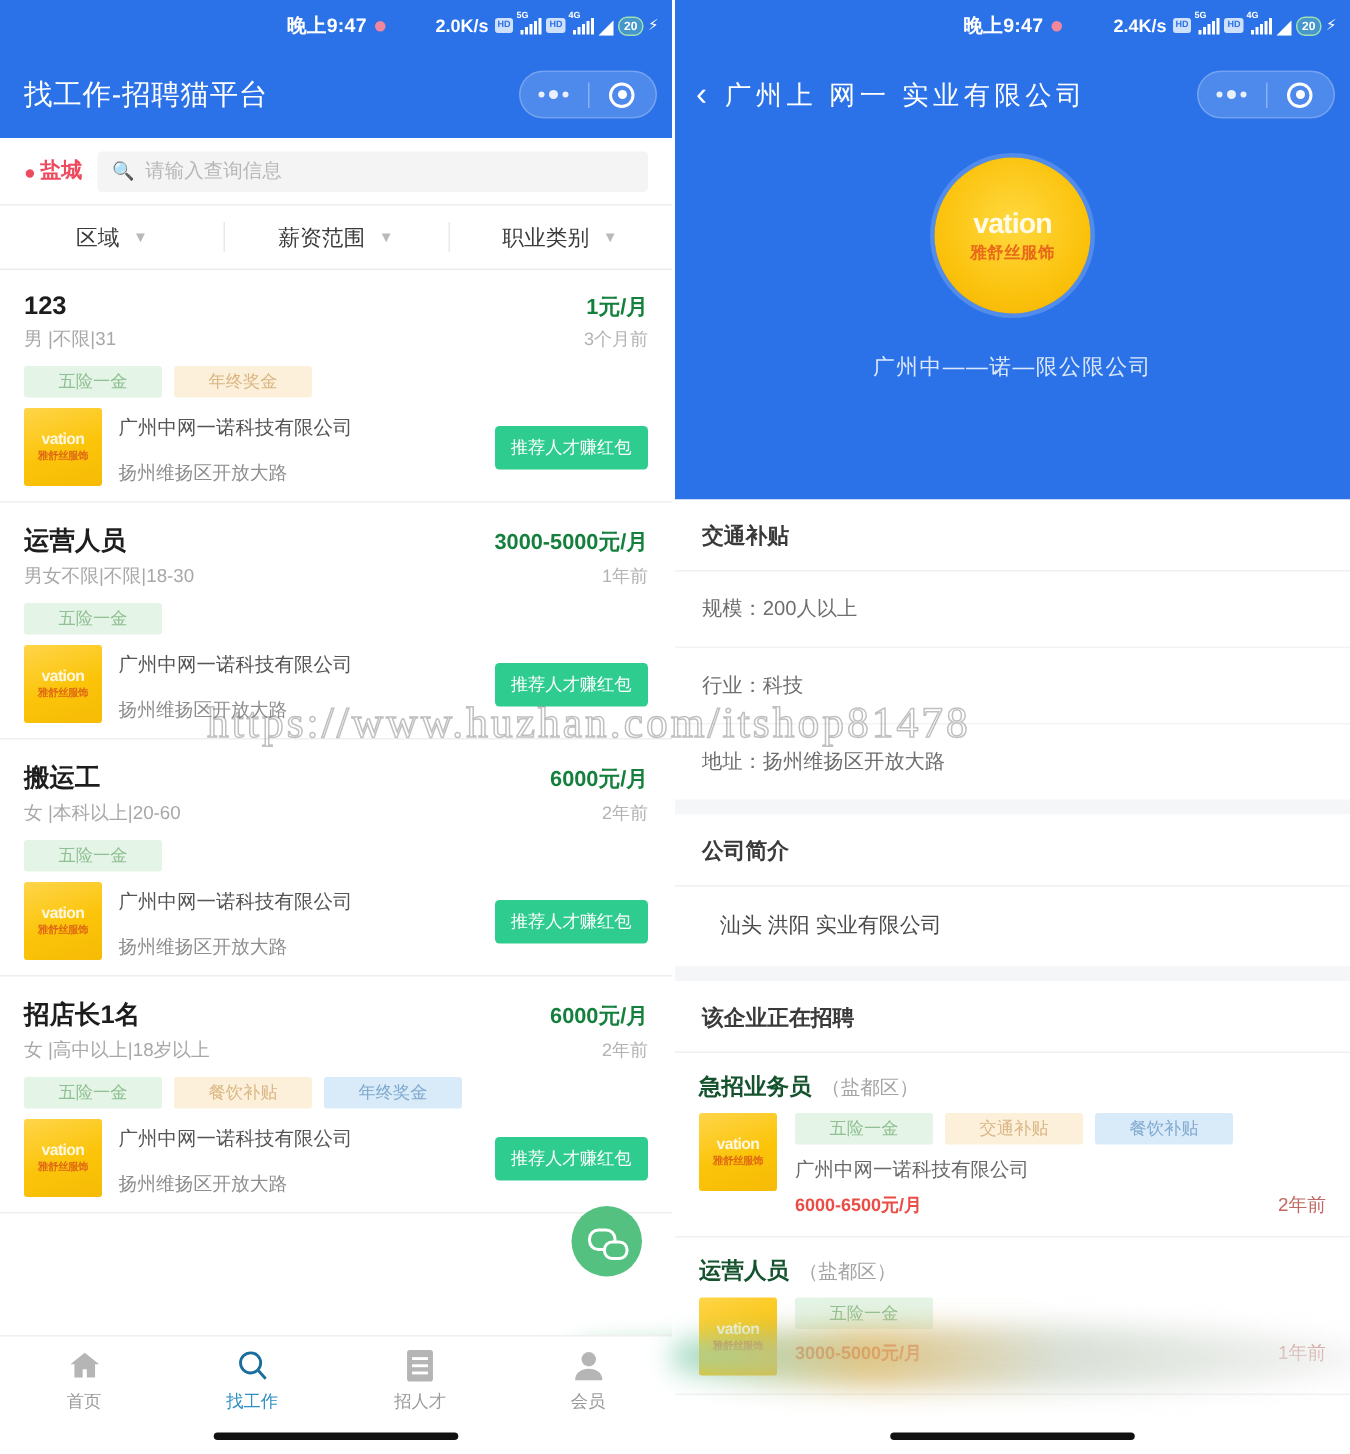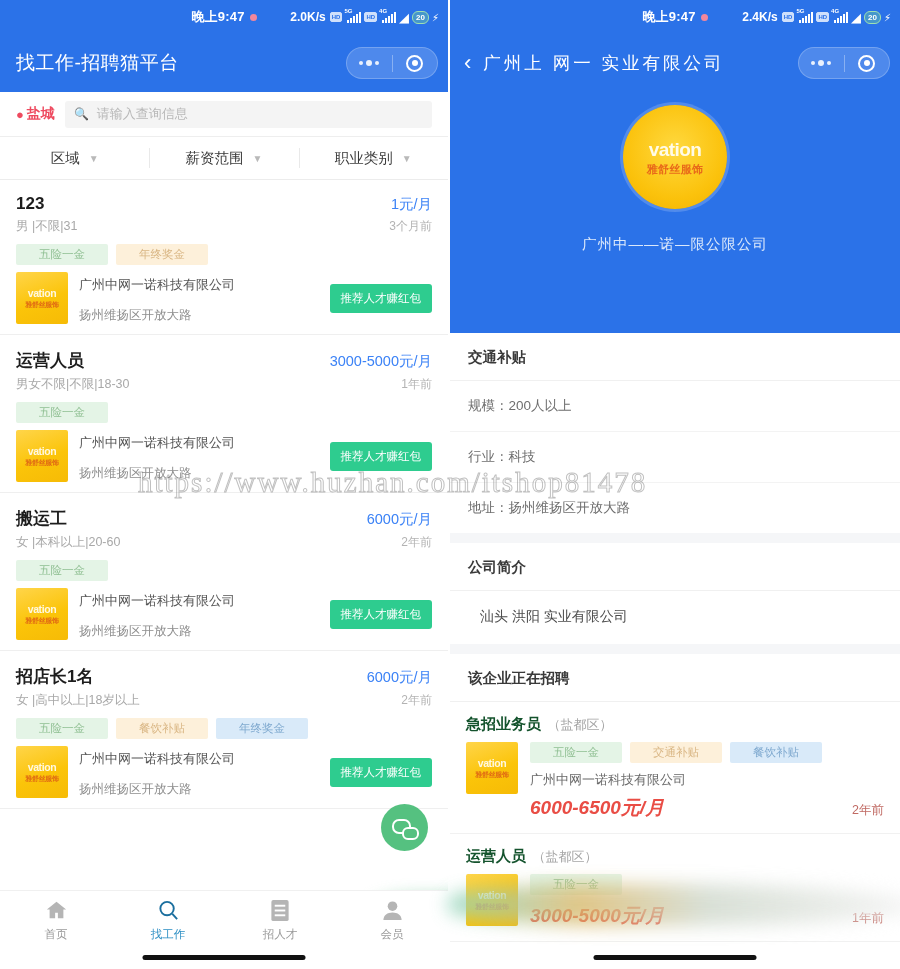--- a/index.html
+++ b/index.html
@@ -93,21 +93,21 @@
   .filter + .filter::before {
     content: ""; position: absolute; left: 0; top: 11px; bottom: 11px; width: 1px; background: #e9e9e9;
   }
   .chev { color: #b9b9b9; font-size: 10px; }
 
   
   .joblist { background: #fff; }
   .jobcard { padding: 14px 16px 10px 16px; border-bottom: 1px solid #efefef; position: relative; }
   .job-top { display: flex; justify-content: space-between; align-items: baseline; }
   .job-title { font-size: 17px; font-weight: bold; color: #1d1d1d; }
-  .job-salary { font-size: 14.5px; font-weight: normal; color: #3b82f6; }
+  .job-salary { font-size: 14.5px; font-weight: bold; color: #15803d; }
   .job-sub { display: flex; justify-content: space-between; align-items: baseline; margin-top: 4px; }
   .job-req { font-size: 12.5px; color: #a8a8a8; }
   .job-time { font-size: 12px; color: #b3b3b3; }
   .tags { display: flex; gap: 8px; margin-top: 9px; }
   .tag { font-size: 11.5px; padding: 3px 23px; border-radius: 2px; }
   .tag.green { background: #e4f4e6; color: #8fbf92; }
   .tag.orange { background: #fdf0da; color: #d9b684; }
   .tag.blue { background: #d9eaf9; color: #7fa9cf; }
   .job-bottom { display: flex; align-items: flex-start; margin-top: 7px; }
   .logo {
@@ -190,21 +190,21 @@
   .intro { padding: 17px 18px 18px 30px; font-size: 14px; color: #4b4b4b; }
 
   .rjob { padding: 13px 16px 12px 16px; border-bottom: 1px solid #f1f1f1; }
   .rjob-title { font-size: 15px; font-weight: bold; color: #14532d; }
   .rjob-area { font-size: 13px; color: #a5a5a5; font-weight: normal; margin-left: 2px; }
   .rjob-body { display: flex; margin-top: 8px; }
   .rjob-right { flex: 1; padding-left: 12px; }
   .rjob-tags { display: flex; gap: 8px; }
   .rjob-co { font-size: 13px; color: #6a6a6a; margin-top: 8px; }
   .rjob-foot { display: flex; justify-content: space-between; align-items: baseline; margin-top: 6px; }
-  .rjob-sal { font-size: 19px; font-weight: bold; color: #e94d45; font-style: italic; }
+  .rjob-sal { font-size: 12px; font-weight: bold; color: #e94d45; }
   .rjob-time { font-size: 12.5px; color: #c06a63; }
 
   
   .smudge {
     position: absolute; pointer-events: none; border-radius: 40% 60% 55% 45%;
     filter: blur(7px); opacity: .72;
   }
   .sm1 { left: 370px; bottom: 42px; width: 130px; height: 34px;
          background: linear-gradient(90deg,#bfe6cf,#9fd8b7,#e7e7e7); }
   .sm2 { left: 448px; top: 884px; width: 470px; height: 42px;

